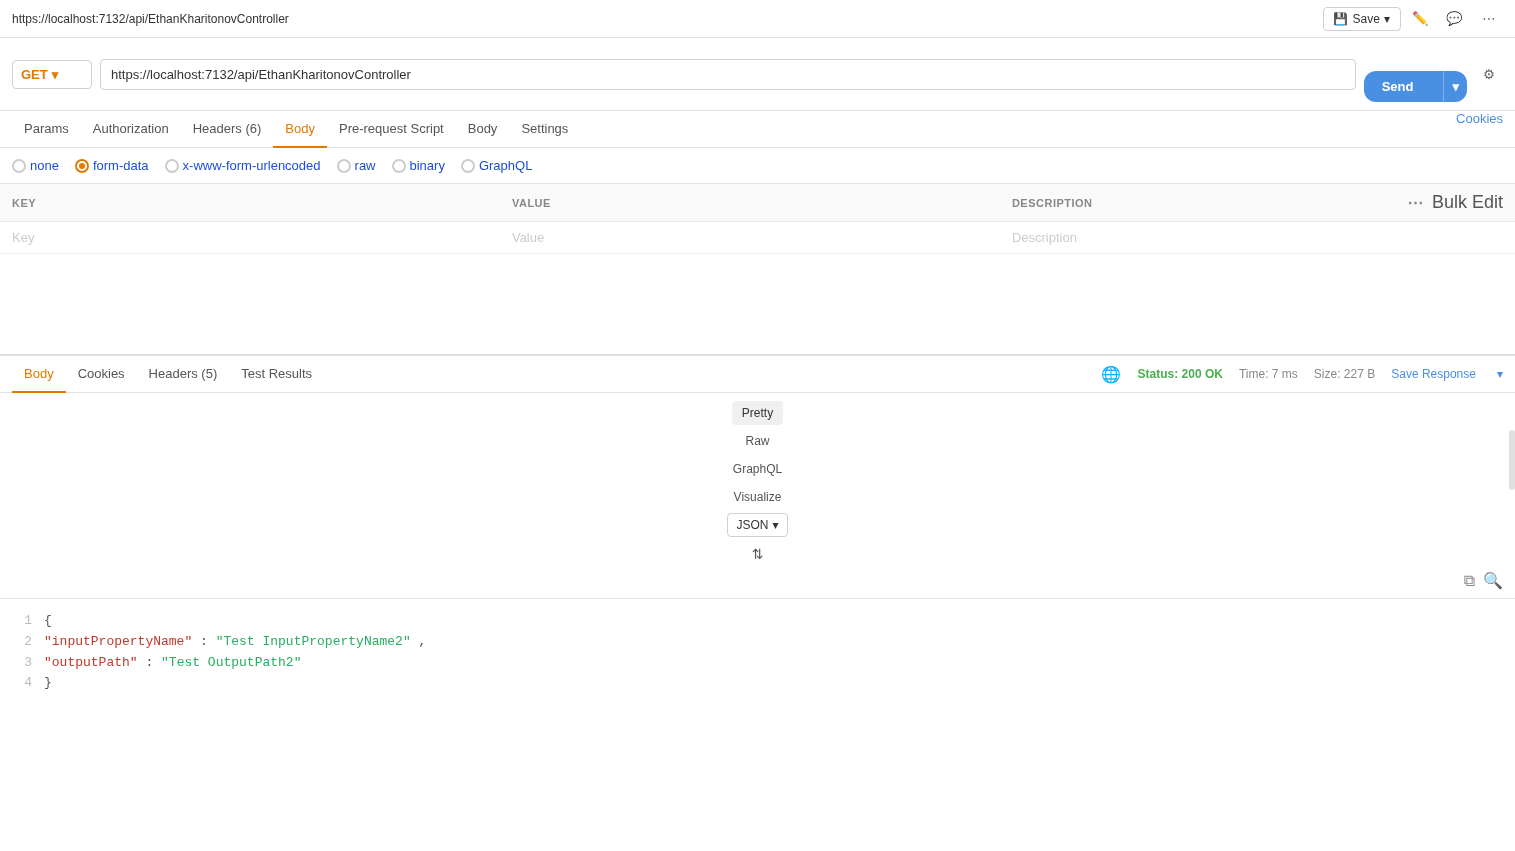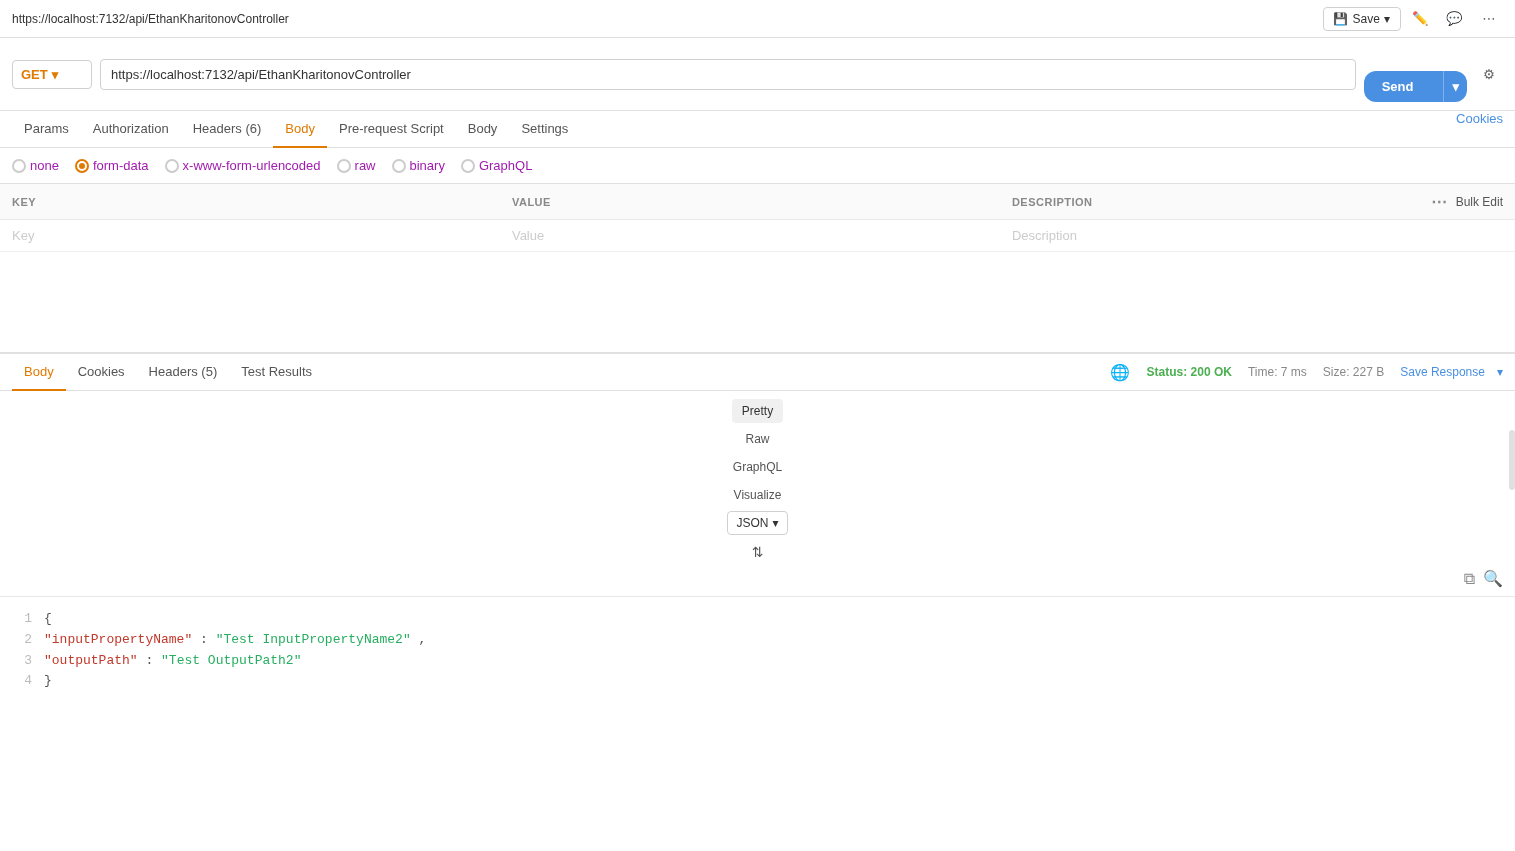--- a/index.html
+++ b/index.html
@@ -64,59 +64,59 @@
       border-bottom: 2px solid transparent; margin-bottom: -1px;
     }
     .req-tab.active { color: #e07a00; border-bottom-color: #e07a00; font-weight: 500; }
     .cookies-link { margin-left: auto; color: #4a90e2; cursor: pointer; font-size: 13px; }
 
     
     .body-types {
       display: flex; align-items: center; gap: 16px;
       padding: 10px 12px; border-bottom: 1px solid #e0e0e0;
     }
-    .radio-opt { display: flex; align-items: center; gap: 4px; cursor: pointer; font-size: 13px; color: #a21caf; }
+    .radio-opt { display: flex; align-items: center; gap: 4px; cursor: pointer; font-size: 13px; color: #1d4ed8; }
     .radio-dot {
       width: 14px; height: 14px; border-radius: 50%; border: 2px solid #ccc;
       display: flex; align-items: center; justify-content: center;
     }
     .radio-dot.selected { border-color: #e07a00; }
     .radio-dot.selected::after { content: ''; width: 6px; height: 6px; border-radius: 50%; background: #e07a00; display: block; }
 
     
     .form-table { width: 100%; border-collapse: collapse; }
     .form-table th {
       text-align: left; padding: 8px 12px; font-size: 11px; font-weight: 600;
       color: #888; border-bottom: 1px solid #e8e8e8; background: #fafafa;
       letter-spacing: 0.5px;
     }
     .form-table td {
       padding: 8px 12px; font-size: 13px; color: #aaa;
       border-bottom: 1px solid #f0f0f0;
     }
-    .bulk-edit-btn { background: none; border: none; cursor: pointer; font-size: 12px; color: #555; }
+    .bulk-edit-btn { background: none; border: none; cursor: pointer; font-size: 18px; color: #555; }
     .more-icon { color: #888; font-size: 16px; cursor: pointer; }
 
     
     .response-section { border-top: 2px solid #e0e0e0; }
     .resp-tabs {
       display: flex; align-items: center; padding: 0 12px;
       border-bottom: 1px solid #e0e0e0; background: #fff;
     }
     .resp-tab {
       padding: 10px 12px; font-size: 13px; color: #555; cursor: pointer;
       border-bottom: 2px solid transparent; margin-bottom: -1px;
     }
     .resp-tab.active { color: #e07a00; border-bottom-color: #e07a00; }
     .resp-status {
       margin-left: auto; display: flex; align-items: center; gap: 16px; font-size: 12px;
     }
     .status-ok { color: #4caf50; font-weight: 700; }
     .status-meta { color: #888; }
-    .save-resp-btn { color: #4a90e2; cursor: pointer; font-size: 12px; display: flex; align-items: center; gap: 12px; }
+    .save-resp-btn { color: #4a90e2; cursor: pointer; font-size: 12px; display: flex; align-items: center; gap: 21px; }
 
     
     .format-bar {
       display: flex; align-items: center; gap: 4px;
       padding: 8px 12px; border-bottom: 1px solid #e8e8e8; flex-direction: column;
     }
     .fmt-tab {
       padding: 5px 10px; font-size: 12px; border: none; background: transparent;
       cursor: pointer; border-radius: 4px; color: #555;
     }

